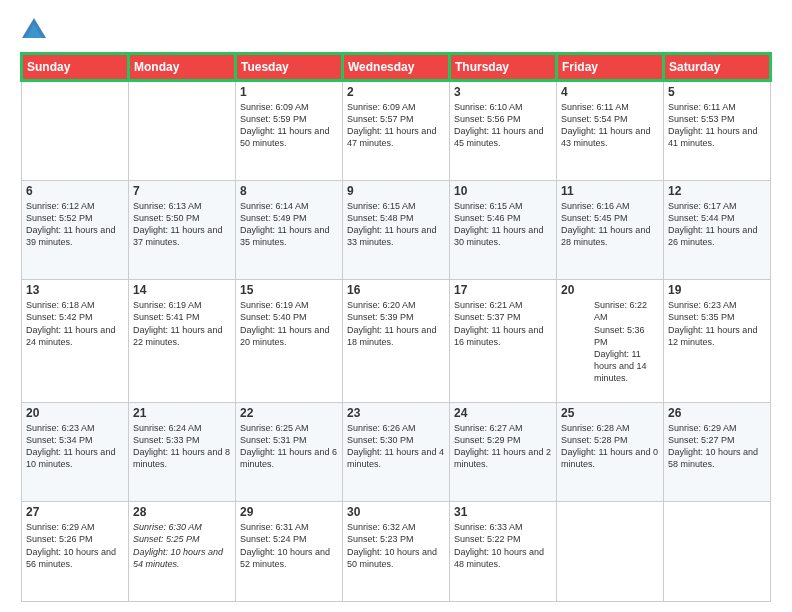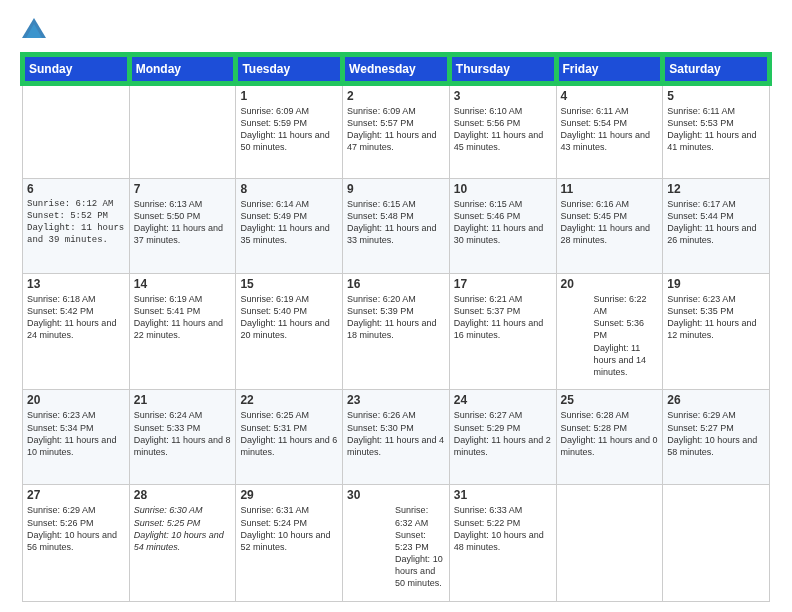--- a/index.html
+++ b/index.html
@@ -60,27 +60,27 @@
       font-size: 14px;
       color: #555;
     }
     .calendar {
       flex: 1;
       border-collapse: collapse;
       width: 100%;
       table-layout: fixed;
     }
     .calendar thead tr th {
-      background: #1d4ed8;
+      background: #ef4444;
       color: #fff;
       font-size: 12px;
       font-weight: bold;
       padding: 5px 4px;
       text-align: left;
-      border: 5px solid #22c55e;
+      border: 3px solid #22c55e;
     }
     .calendar tbody tr td {
       border: 1px solid #ccc;
       vertical-align: top;
       padding: 3px 4px;
       font-size: 9.5px;
       color: #333;
       height: 88px;
       background: #fff;
     }
@@ -164,21 +164,21 @@
           <td>
             <span class="day-number">5</span>
             <div class="cell-text" style="white-space: pre-line;">Sunrise: 6:11 AM
 Sunset: 5:53 PM
 Daylight: 11 hours and 41 minutes.</div>
           </td>
         </tr>
         <tr>
           <td>
             <span class="day-number">6</span>
-            <div class="cell-text" style="white-space: pre-line; font-family: Liberation Mono, monospace;">Sunrise: 6:12 AM
+            <div class="cell-text" style="white-space: pre-line;">Sunrise: 6:12 AM
 Sunset: 5:52 PM
 Daylight: 11 hours and 39 minutes.</div>
           </td>
           <td>
             <span class="day-number">7</span>
             <div class="cell-text" style="white-space: pre-line;">Sunrise: 6:13 AM
 Sunset: 5:50 PM
 Daylight: 11 hours and 37 minutes.</div>
           </td>
           <td>
@@ -314,21 +314,21 @@
 Daylight: 10 hours and 54 minutes.</div>
           </td>
           <td>
             <span class="day-number">29</span>
             <div class="cell-text" style="white-space: pre-line;">Sunrise: 6:31 AM
 Sunset: 5:24 PM
 Daylight: 10 hours and 52 minutes.</div>
           </td>
           <td>
             <span class="day-number">30</span>
-            <div class="cell-text" style="white-space: pre-line; margin-left: 48px;">Sunrise: 6:32 AM
+            <div class="cell-text" style="white-space: pre-line;">Sunrise: 6:32 AM
 Sunset: 5:23 PM
 Daylight: 10 hours and 50 minutes.</div>
           </td>
           <td>
             <span class="day-number">31</span>
             <div class="cell-text" style="white-space: pre-line;">Sunrise: 6:33 AM
 Sunset: 5:22 PM
 Daylight: 10 hours and 48 minutes.</div>
           </td>
           <td></td>

